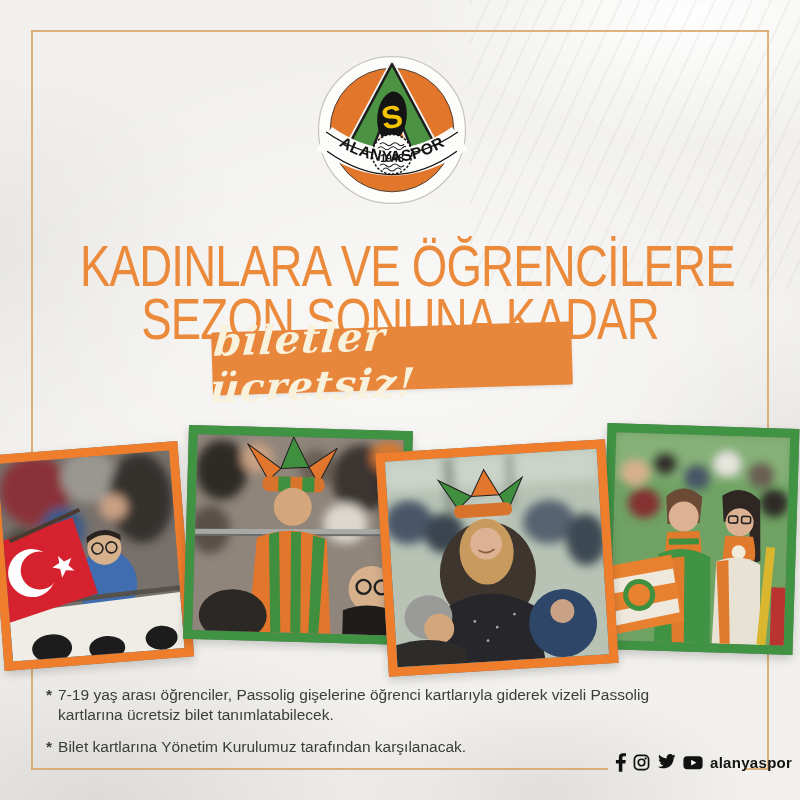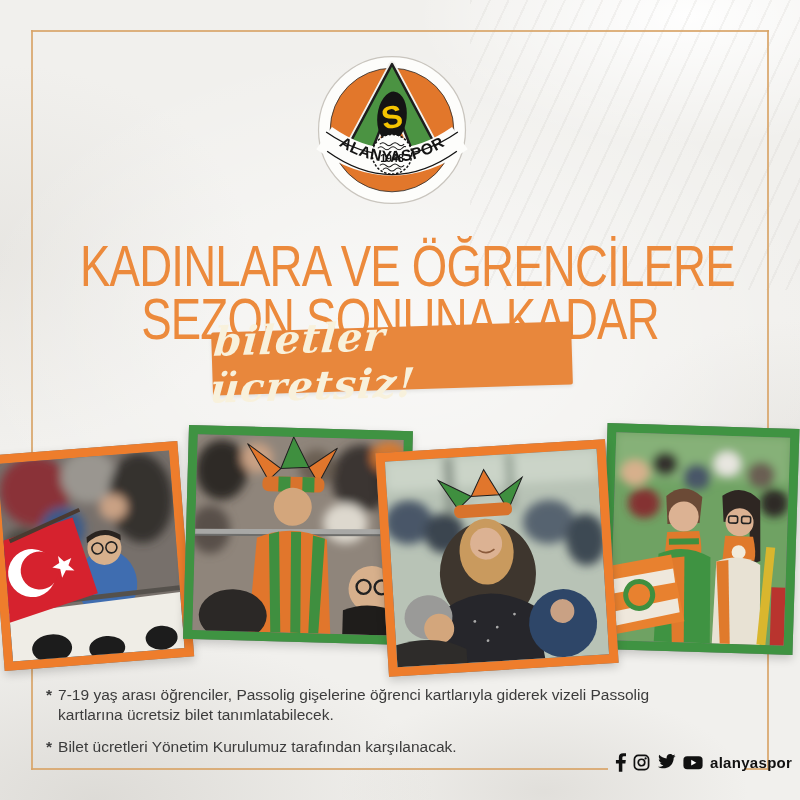--- a/index.html
+++ b/index.html
@@ -294,21 +294,21 @@
     </svg>
   </div>
 
   <div class="notes">
     <div class="note">
       <span class="b">*</span>
       <span>7-19 yaş arası öğrenciler, Passolig gişelerine öğrenci kartlarıyla giderek vizeli Passolig kartlarına ücretsiz bilet tanımlatabilecek.</span>
     </div>
     <div class="note">
       <span class="b">*</span>
-      <span>Bilet ücretleri Yönetim Kurulumuz tarafından karşılanacak.</span>
+      <span>Bilet kartlarına Yönetim Kurulumuz tarafından karşılanacak.</span>
     </div>
   </div>
 
   <div class="social">
     <svg width="11" height="19" viewBox="0 0 12 20">
       <path d="M8,20 L8,11 L11.3,11 L11.8,7.2 L8,7.2 L8,4.8 Q8,3.2 9.8,3.2 L12,3.2 L12,0 L8.9,0 Q4.2,0 4.2,4.4 L4.2,7.2 L1,7.2 L1,11 L4.2,11 L4.2,20 Z" fill="#111"></path>
     </svg>
     <svg width="17" height="17" viewBox="0 0 24 24">
       <rect x="2" y="2" width="20" height="20" rx="5.5" fill="none" stroke="#111" stroke-width="2.4"></rect>
       <circle cx="12" cy="12" r="4.6" fill="none" stroke="#111" stroke-width="2.4"></circle>

